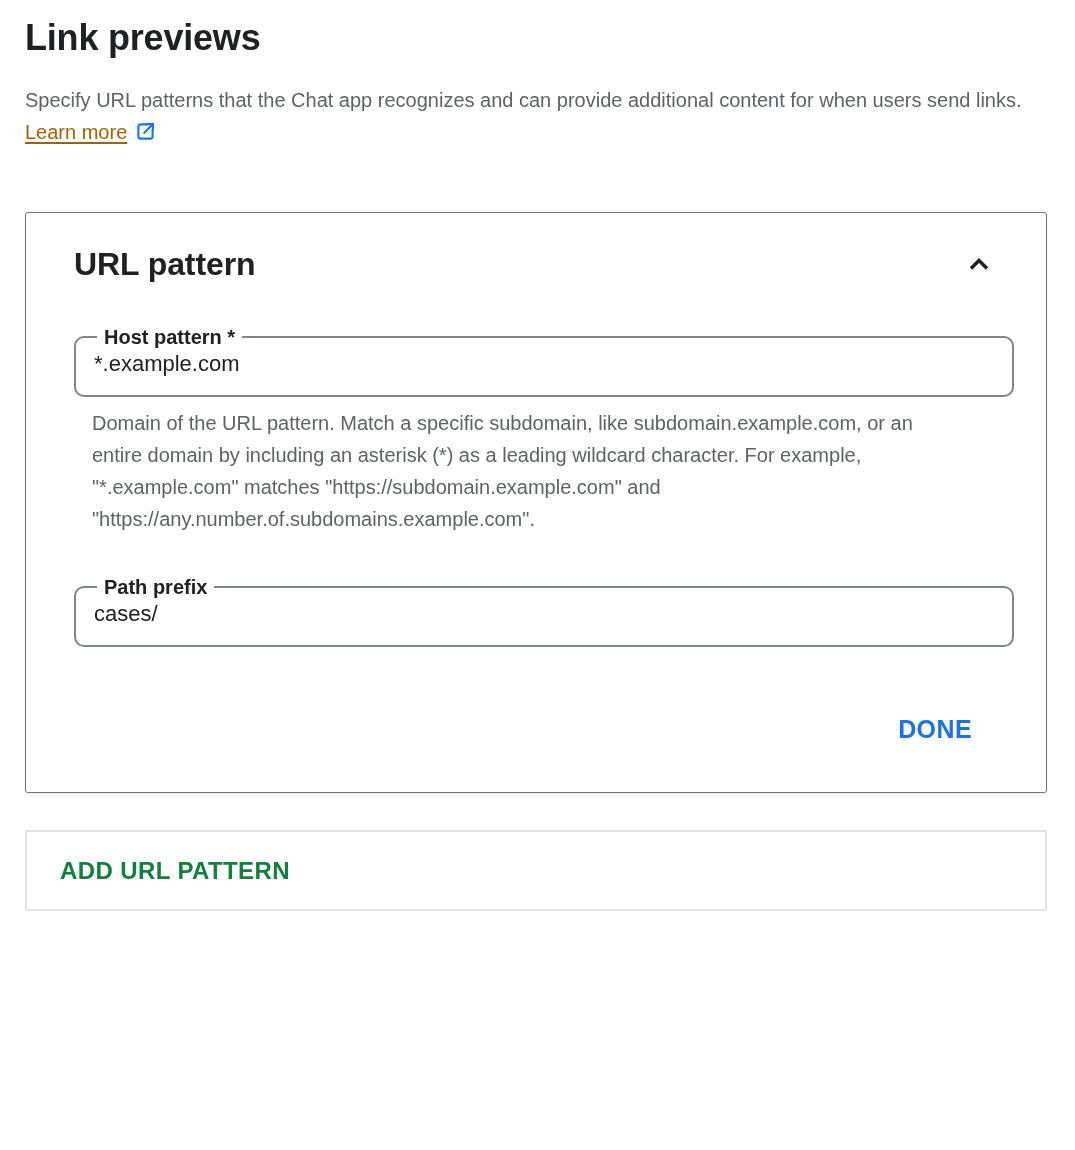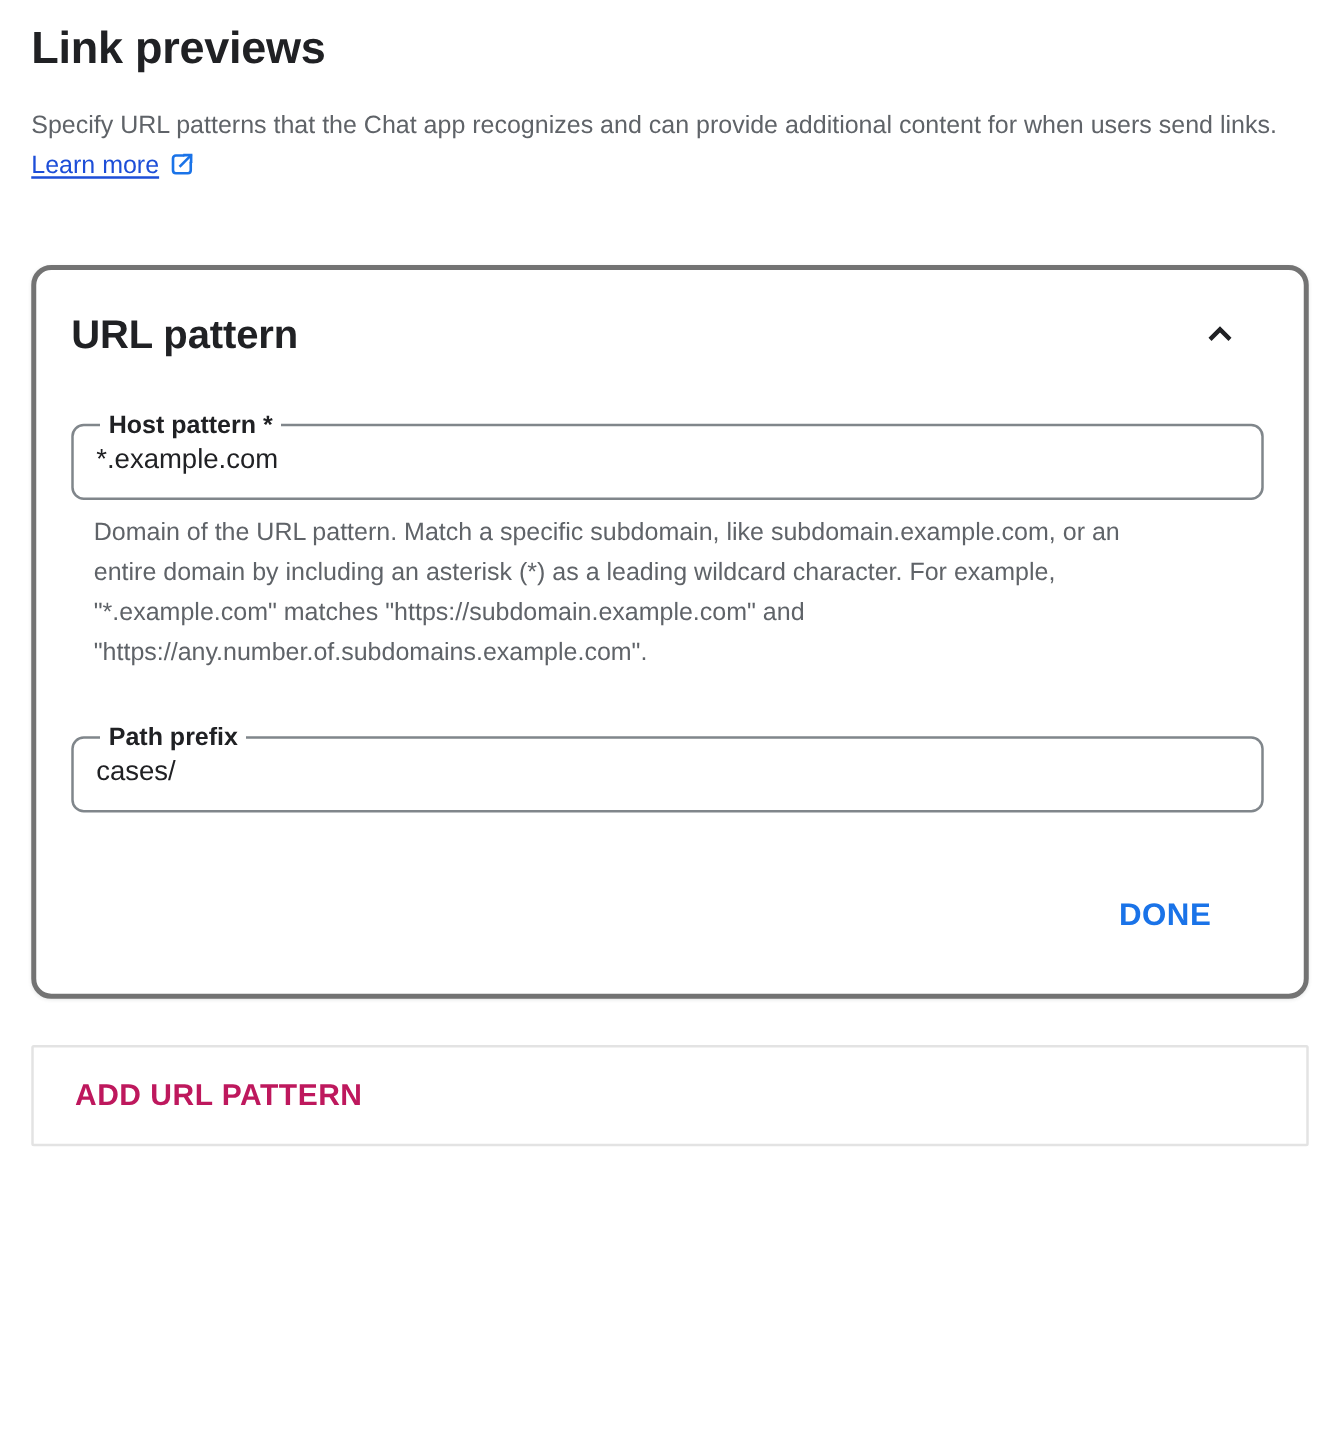--- a/index.html
+++ b/index.html
@@ -23,37 +23,37 @@
   }
 
   .page-desc {
     font-size: 20px;
     line-height: 32px;
     color: #5f6368;
     max-width: 1008px;
     margin: 0 0 64px 0;
   }
   .learn-more {
-    color: #1d4ed8;
+    color: #a16207;
     text-decoration: underline;
     text-underline-offset: 3px;
     cursor: pointer;
   }
   .ext-icon {
     display: inline-block;
     vertical-align: text-bottom;
     margin-left: 7px;
     line-height: 0;
   }
 
   .card {
-    border: 4px solid #737373;
-    border-radius: 16px;
+    border: 1px solid #737373;
+    border-radius: 3px;
     box-shadow: 0 1px 3px rgba(60,64,67,0.12);
-    padding: 30px 32px 44px 28px;
+    padding: 30px 32px 44px 48px;
     background: #fff;
   }
 
   .card-header {
     display: flex;
     justify-content: space-between;
     align-items: center;
     padding-right: 14px;
   }
   .card-title {
@@ -132,21 +132,21 @@
     align-items: center;
     background: #fff;
   }
   .add-btn {
     background: none;
     border: none;
     font-family: inherit;
     font-size: 24px;
     font-weight: 600;
     letter-spacing: 0.4px;
-    color: #be185d;
+    color: #15803d;
     cursor: pointer;
     padding: 0 12px 0 33px;
   }
 </style>
 </head>
 <body>
 
 <div class="container">
 
   <h1 class="page-title">Link previews</h1>

